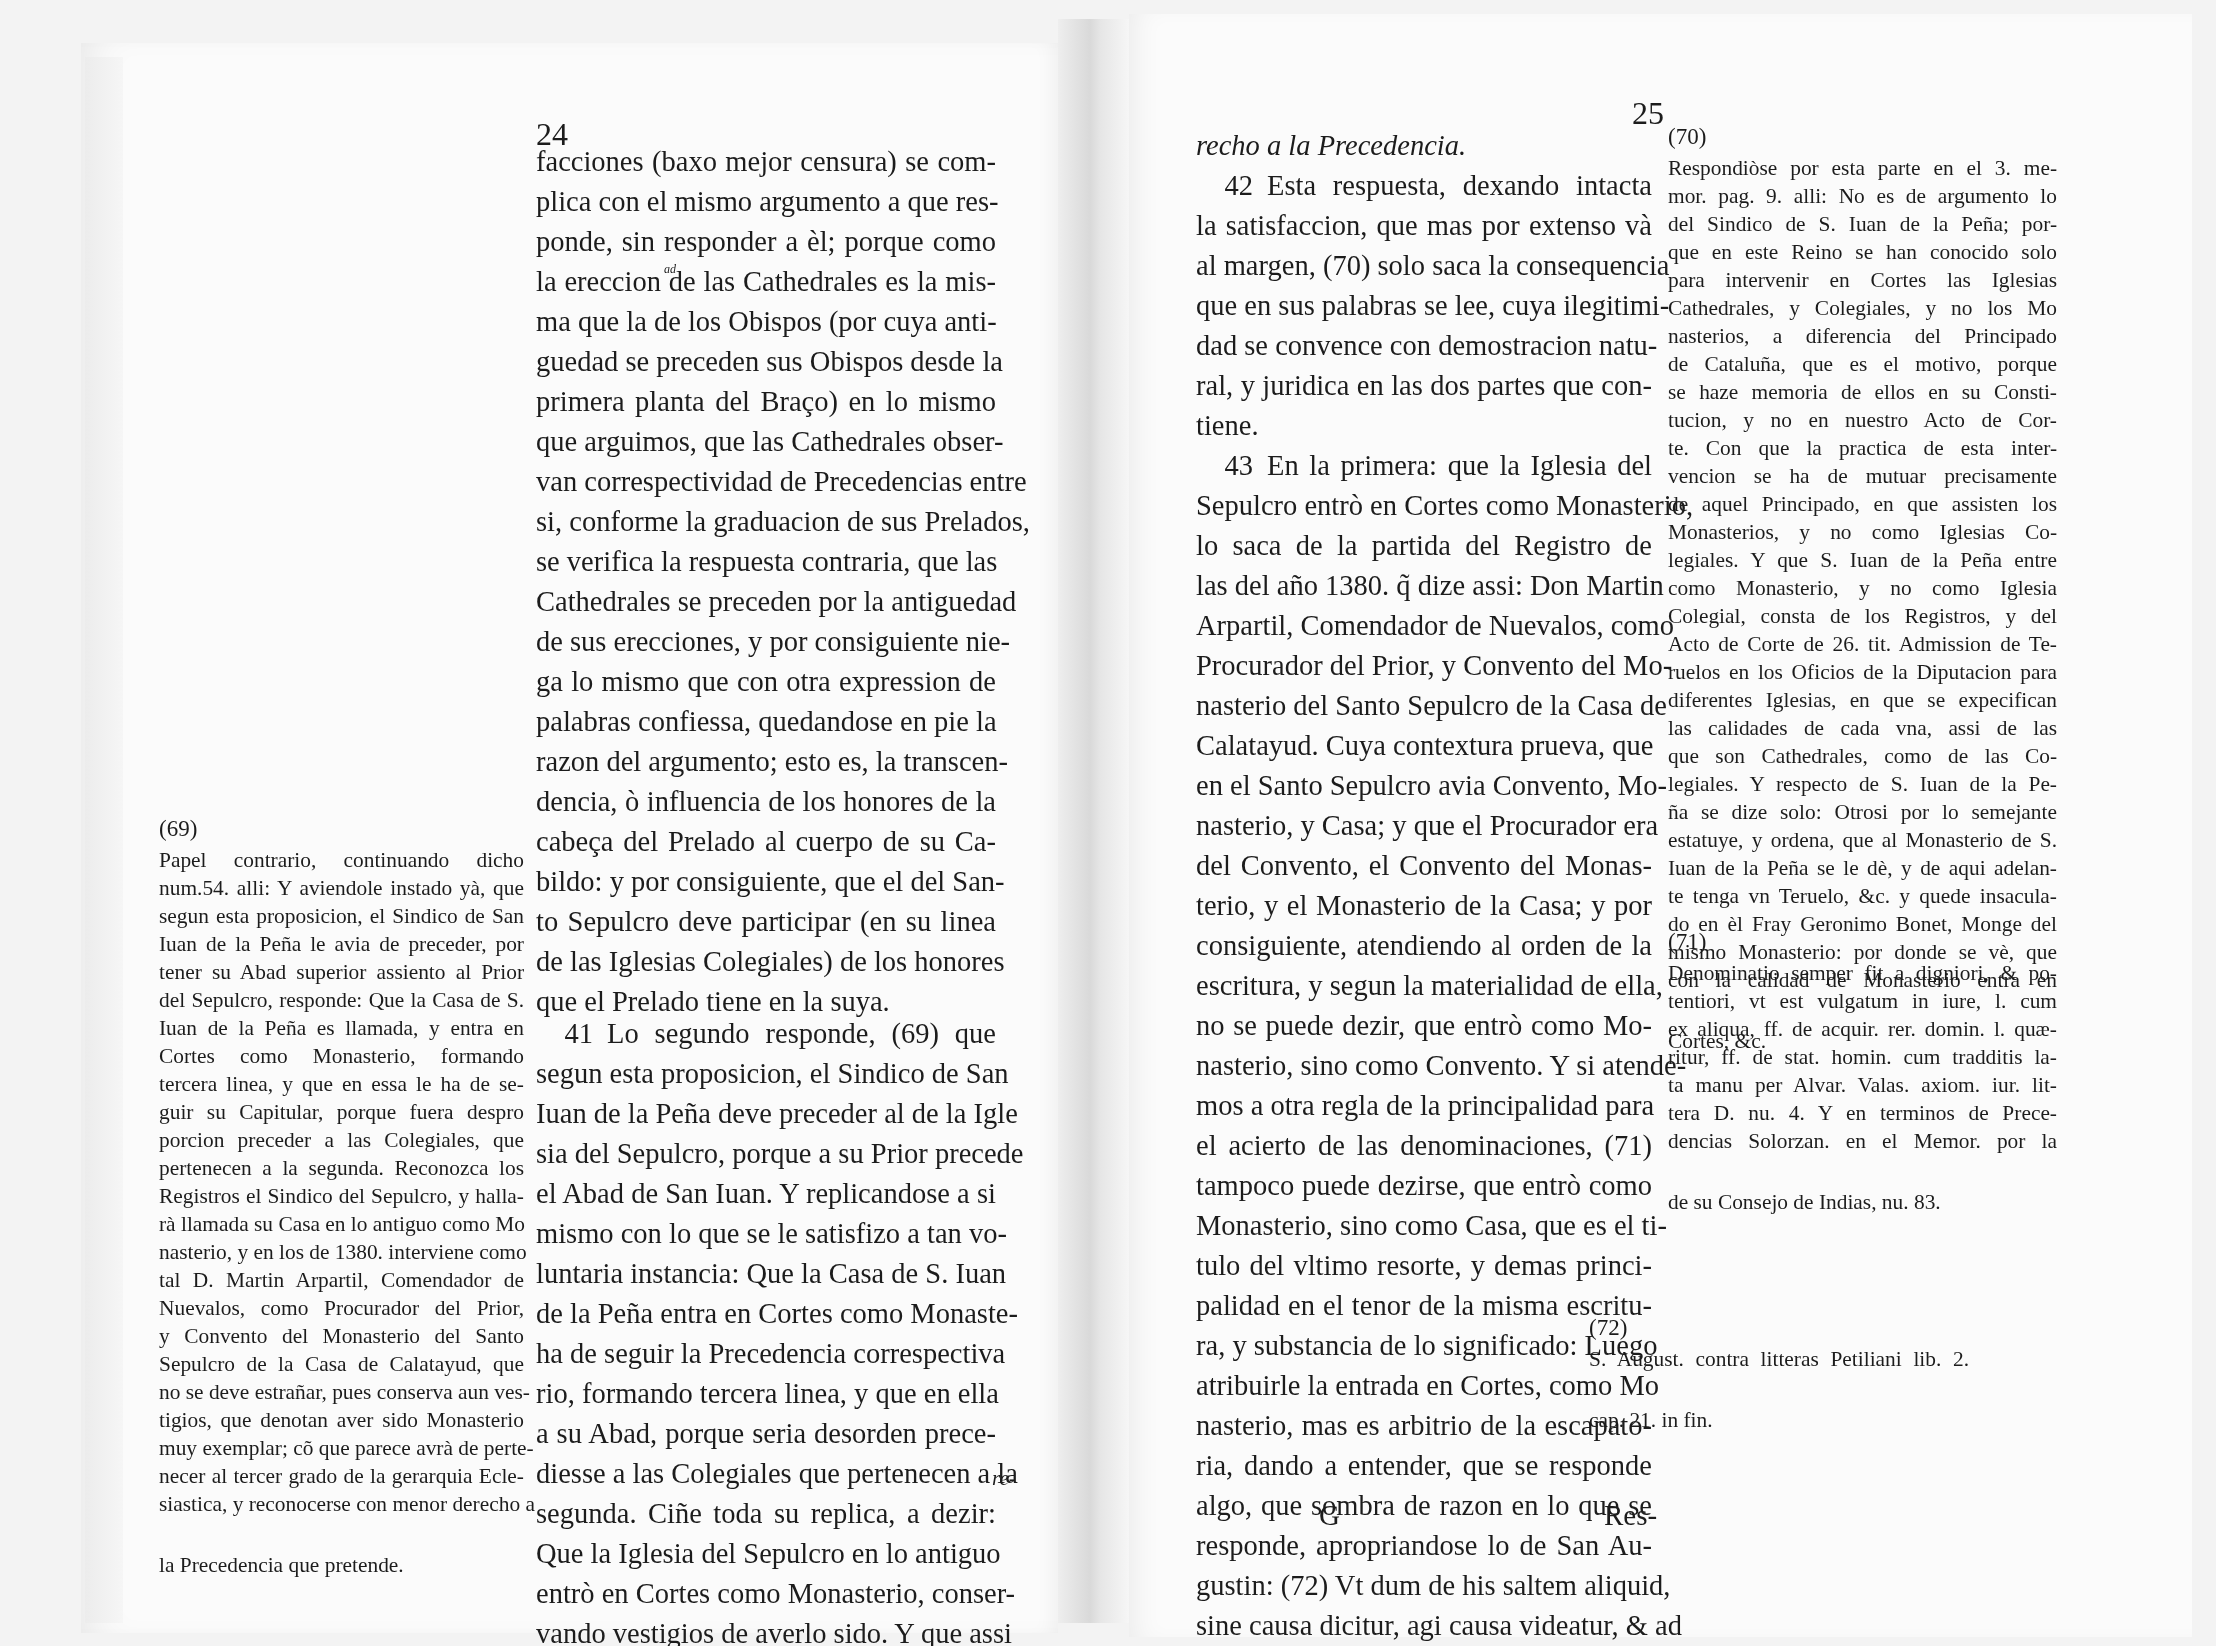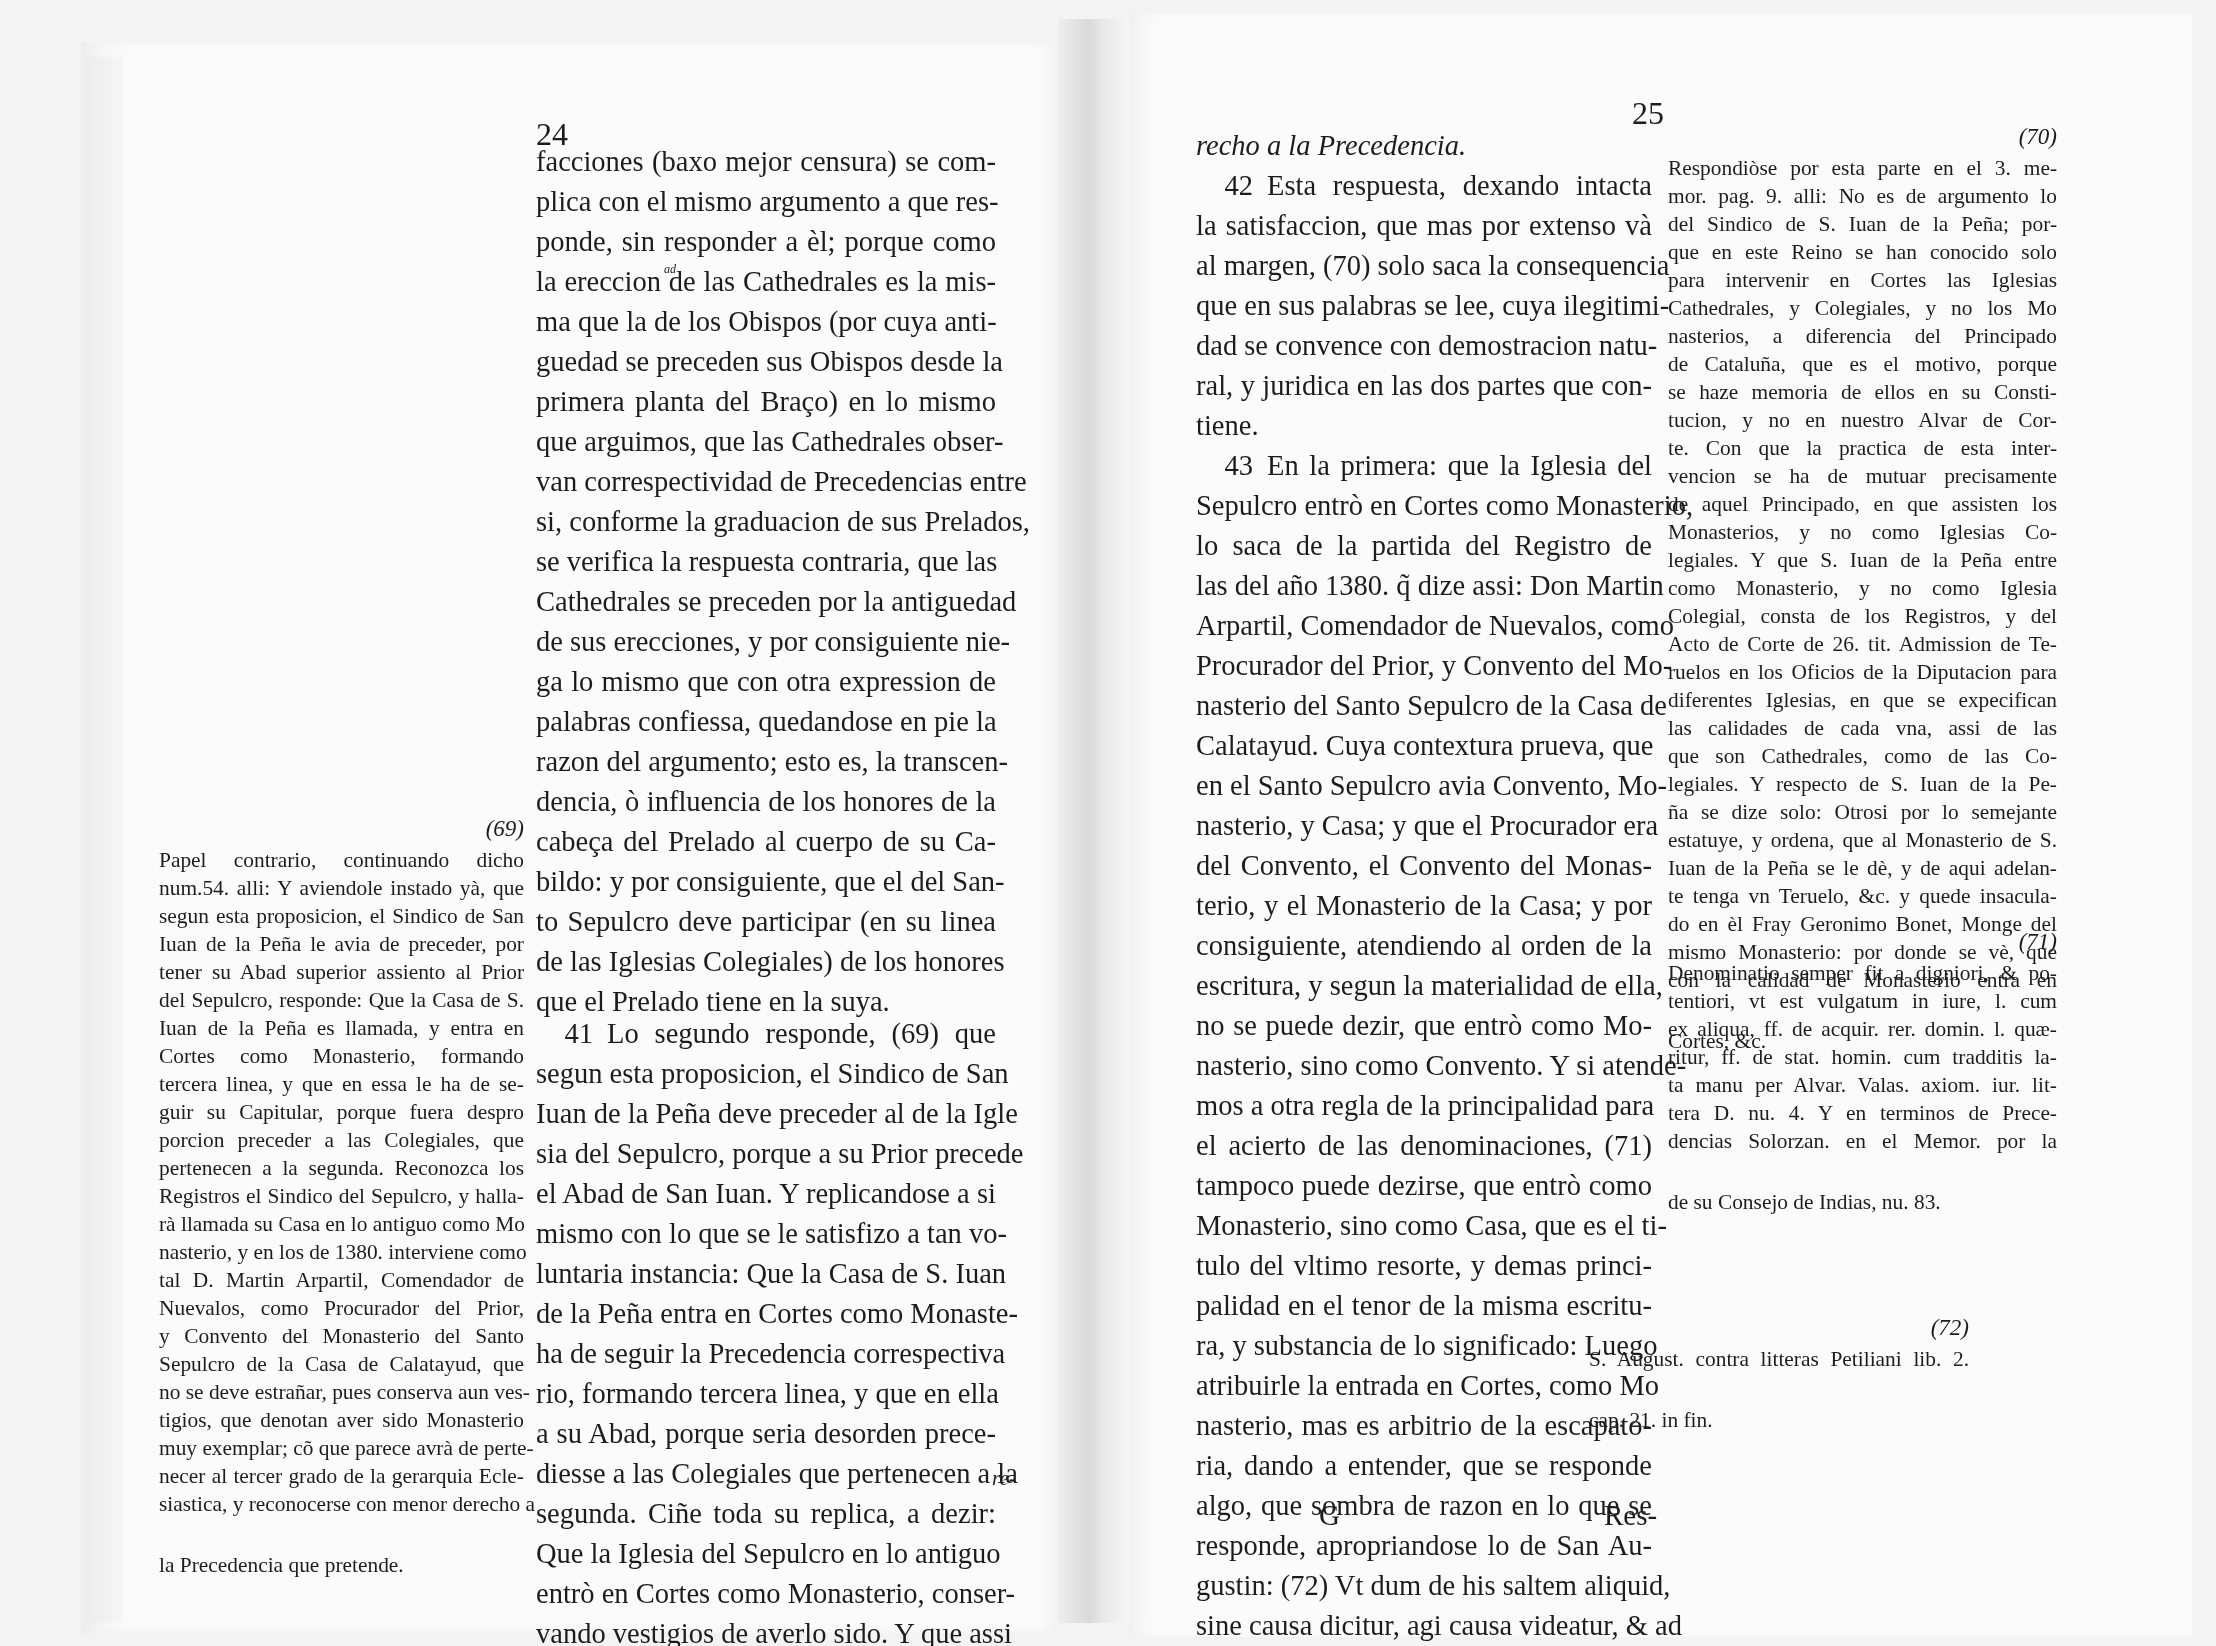--- a/index.html
+++ b/index.html
@@ -22,21 +22,21 @@
     background: linear-gradient(to right, #eeeeee, #d9d9d9 45%, #e6e6e6 60%, #f6f6f6); }
   .edge-strip { position: absolute; left: 85px; top: 57px; width: 38px; height: 1566px;
     background: linear-gradient(to right, #ececec, #f6f6f6); }
 
   .col { position: absolute; font-size: 28.5px; line-height: 40px; text-align: justify; }
   .col .ln { display: block; white-space: nowrap; text-align-last: justify; }
   .col .ln.last { text-align-last: left; }
   .note { position: absolute; font-size: 21.4px; line-height: 28px; }
   .note .ln { display: block; white-space: nowrap; text-align-last: justify; }
   .note .ln.last { text-align-last: left; margin-top: 33px; }
-  .note-label { display: block; text-align: right; font-size: 23px; margin-bottom: 2.8px; font-style: italic; }
+  .note-label { display: block; text-align: left; font-size: 23px; margin-bottom: 2.8px; }
   .pnum { position: absolute; font-size: 32px; }
   .parnum { display: inline-block; width: 71px; padding-left: 28.5px; box-sizing: border-box; }
   .sig { position: absolute; font-size: 29px; }
 </style>
 </head>
 <body>
 
 <div class="spread">
   <div class="page page-left"></div>
   <div class="edge-strip"></div>
@@ -176,21 +176,21 @@
       <span class="note-label">(70)</span>
       <span class="ln">Respondiòse por esta parte en el 3. me-</span>
       <span class="ln">mor. pag. 9. alli: No es de argumento lo</span>
       <span class="ln">del Sindico de S. Iuan de la Peña; por-</span>
       <span class="ln">que en este Reino se han conocido solo</span>
       <span class="ln">para intervenir en Cortes las Iglesias</span>
       <span class="ln">Cathedrales, y Colegiales, y no los Mo</span>
       <span class="ln">nasterios, a diferencia del Principado</span>
       <span class="ln">de Cataluña, que es el motivo, porque</span>
       <span class="ln">se haze memoria de ellos en su Consti-</span>
-      <span class="ln">tucion, y no en nuestro Alvar de Cor-</span>
+      <span class="ln">tucion, y no en nuestro Acto de Cor-</span>
       <span class="ln">te. Con que la practica de esta inter-</span>
       <span class="ln">vencion se ha de mutuar precisamente</span>
       <span class="ln">de aquel Principado, en que assisten los</span>
       <span class="ln">Monasterios, y no como Iglesias Co-</span>
       <span class="ln">legiales. Y que S. Iuan de la Peña entre</span>
       <span class="ln">como Monasterio, y no como Iglesia</span>
       <span class="ln">Colegial, consta de los Registros, y del</span>
       <span class="ln">Acto de Corte de 26. tit. Admission de Te-</span>
       <span class="ln">ruelos en los Oficios de la Diputacion para</span>
       <span class="ln">diferentes Iglesias, en que se expecifican</span>

